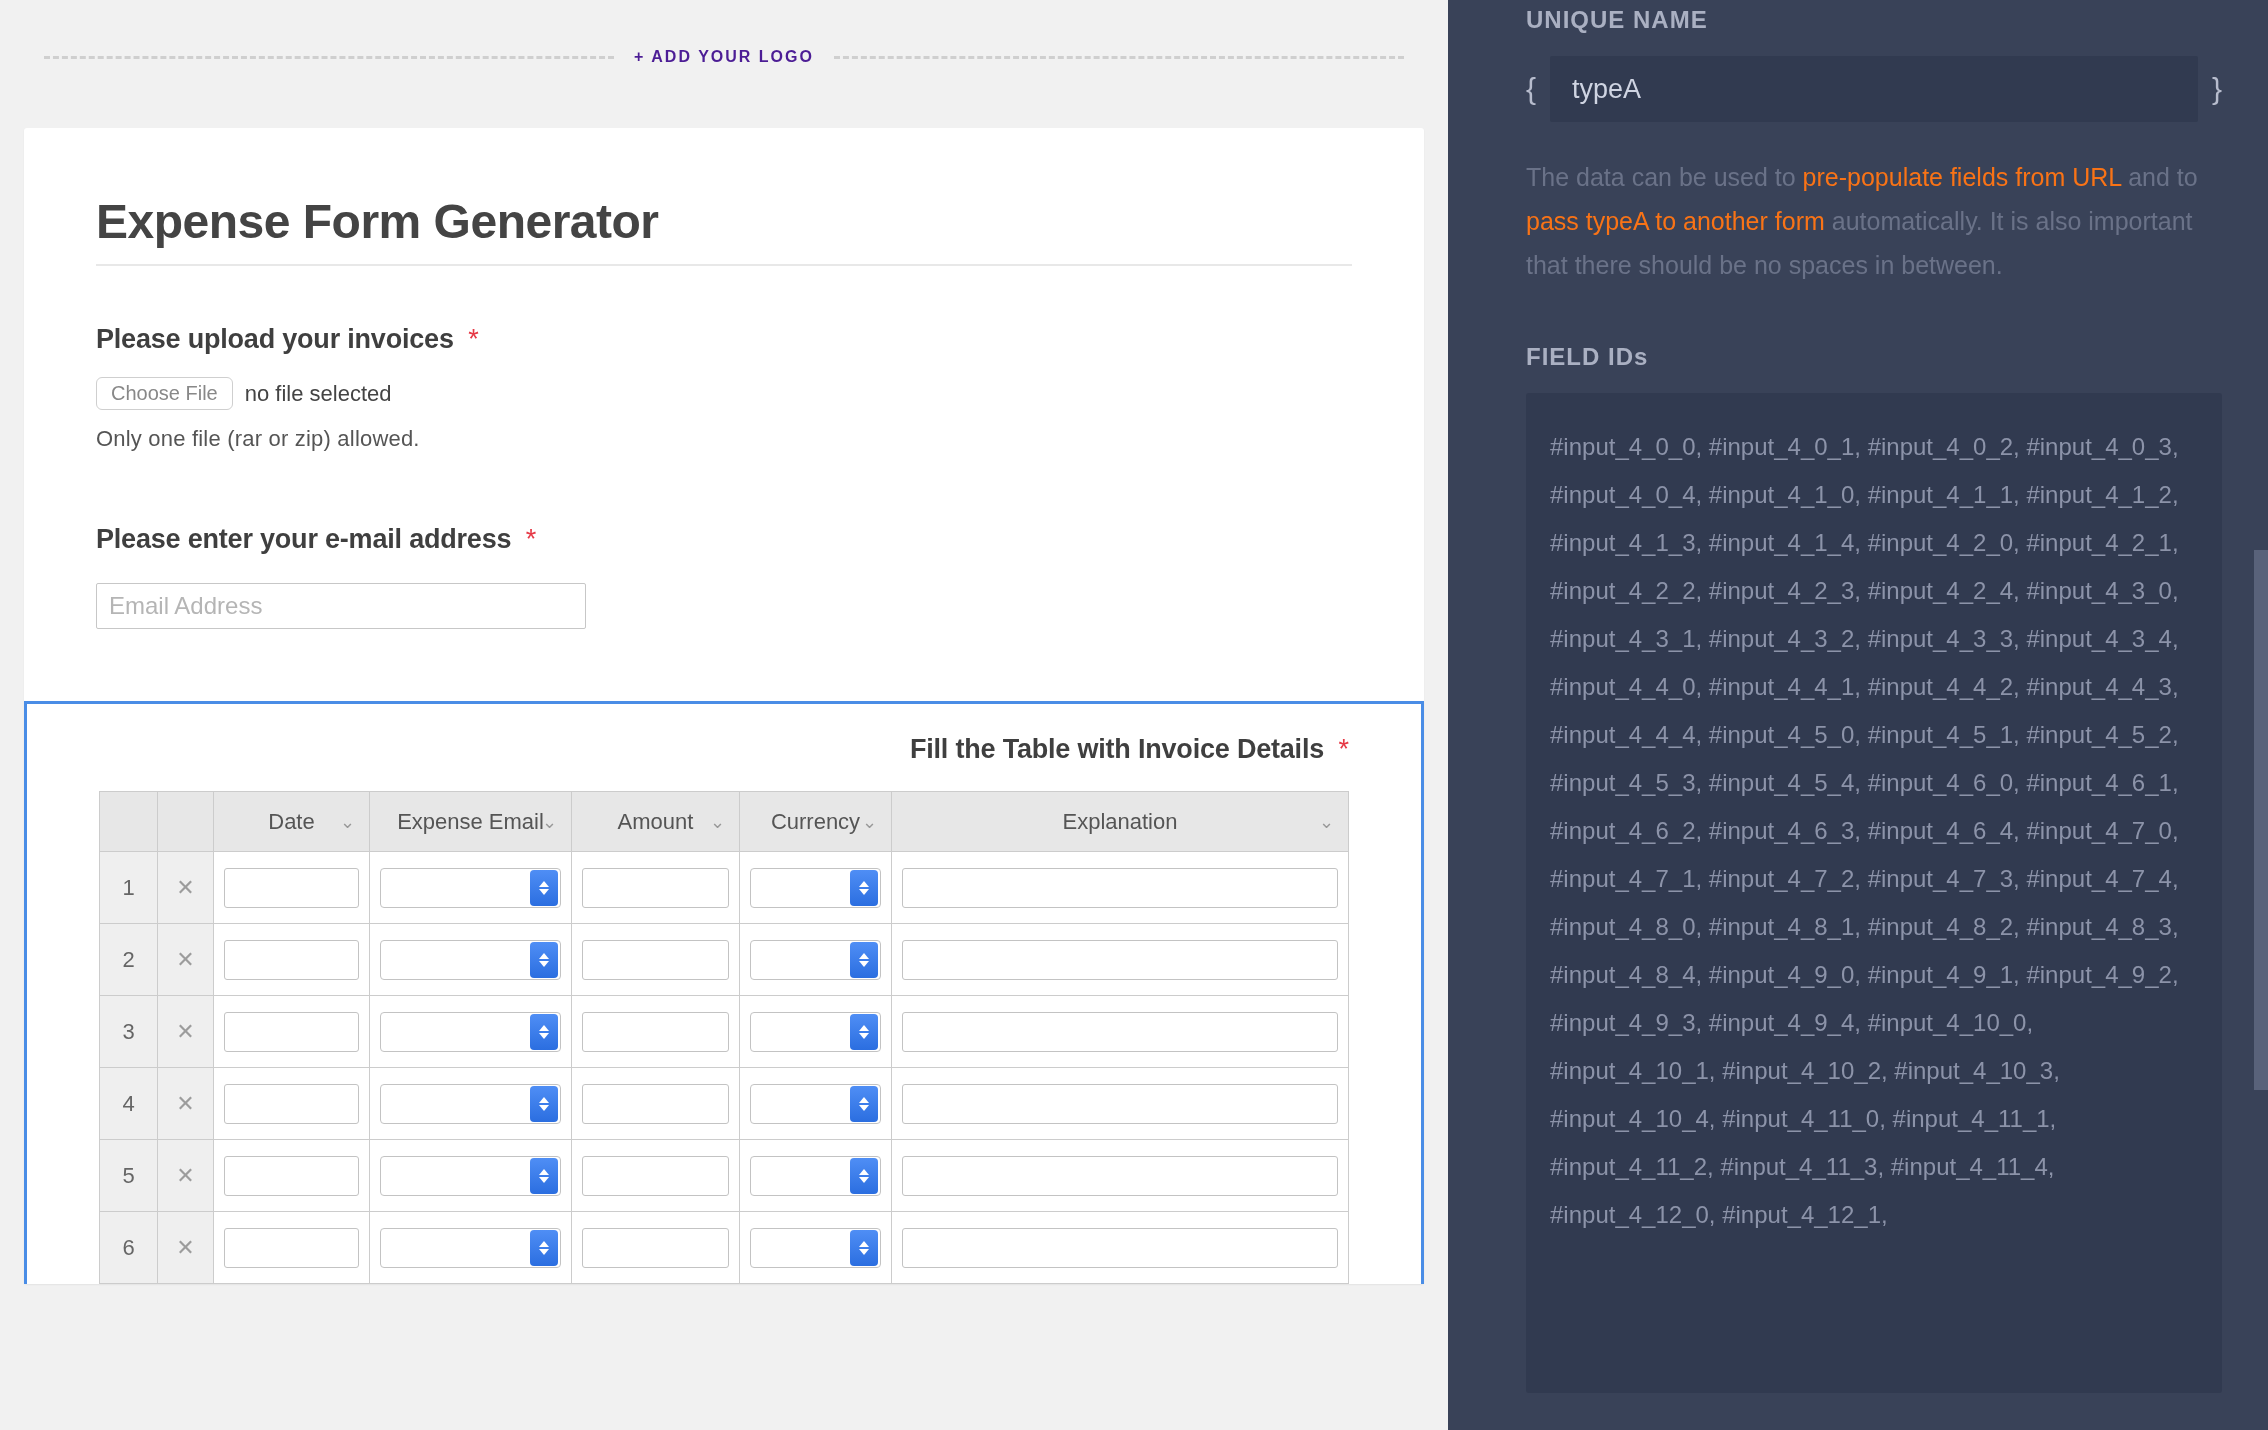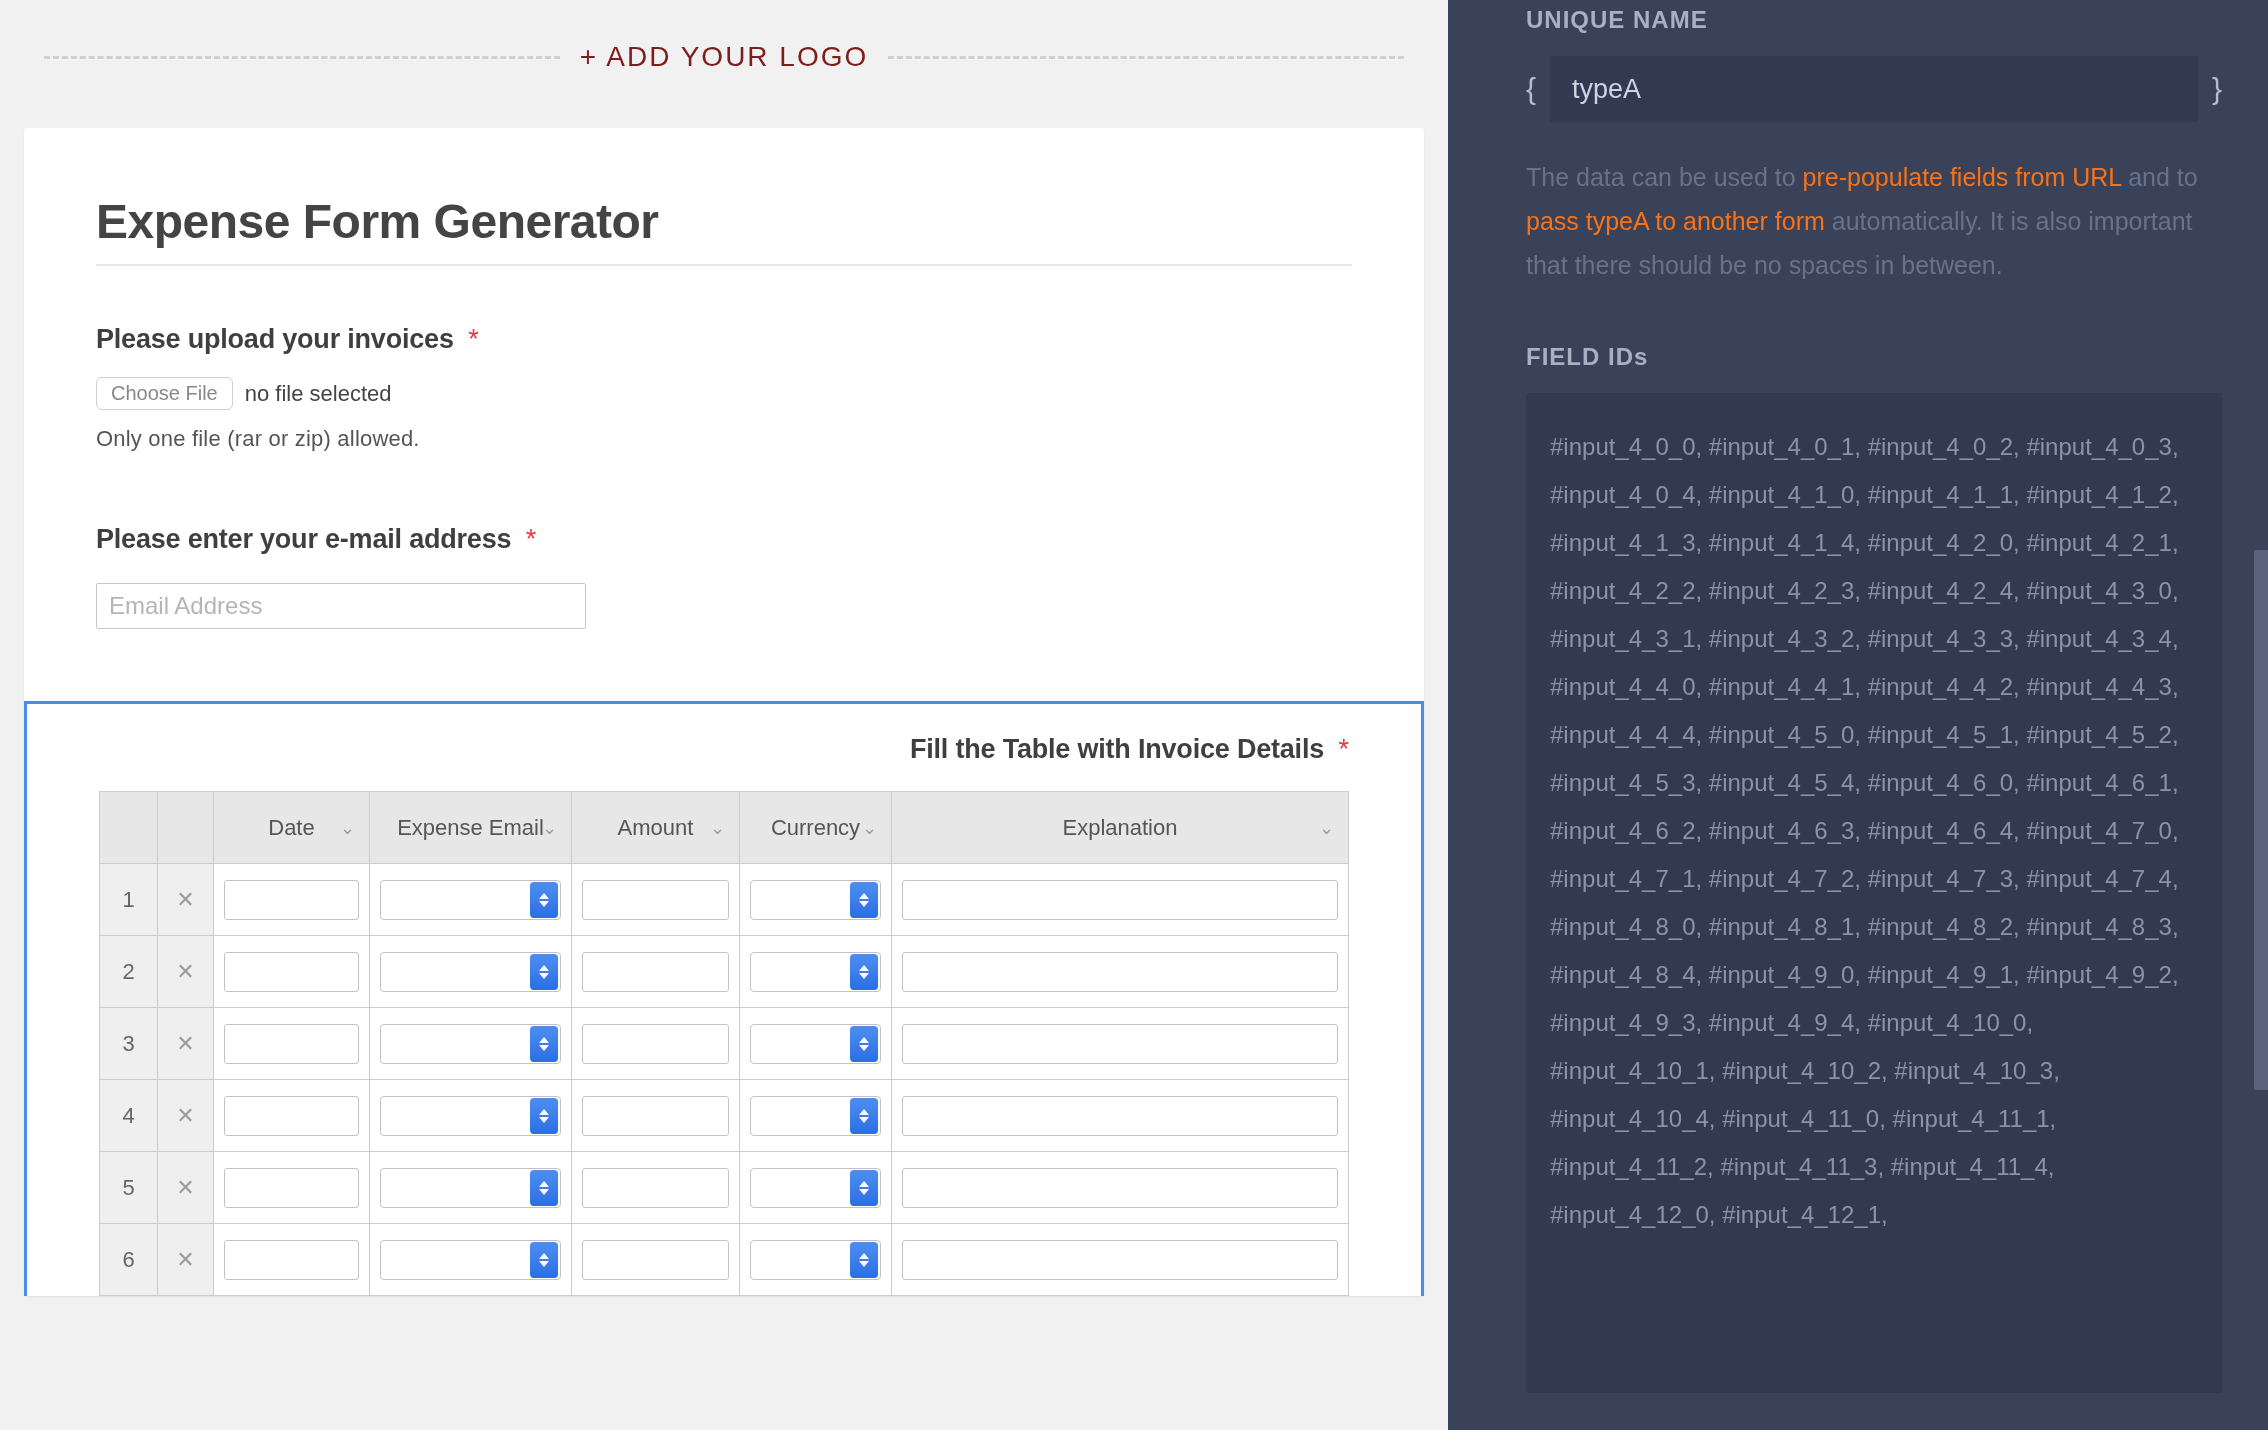--- a/index.html
+++ b/index.html
@@ -26,24 +26,24 @@
   margin-bottom: 38px;
   position: relative;
 }
 .logo-row::before, .logo-row::after {
   content: "";
   flex: 1;
   border-top: 3px dashed #cfcfcf;
   margin: 0 20px;
 }
 .add-logo {
-  color: #7f1d1d;
+  color: #4c1d95;
   letter-spacing: 2px;
-  font-size: 28px;
-  font-weight: 400;
+  font-size: 16px;
+  font-weight: 700;
 }
 .form-card {
   background: #fff;
   border-radius: 3px;
   box-shadow: 0 1px 2px rgba(0,0,0,0.06);
   padding: 66px 72px 0 72px;
   position: relative;
 }
 .form-title {
   font-size: 48px;
@@ -104,21 +104,21 @@
 }
 .grid-table th, .grid-table td {
   border: 1px solid #ccc;
   vertical-align: middle;
 }
 .grid-table thead th {
   background: #e7e7e7;
   color: #555;
   font-weight: 400;
   font-size: 22px;
-  height: 72px;
+  height: 60px;
   position: relative;
   text-align: center;
 }
 .th-chevron {
   position: absolute;
   right: 14px;
   top: 50%;
   transform: translateY(-50%);
   color: #999;
   font-size: 18px;

